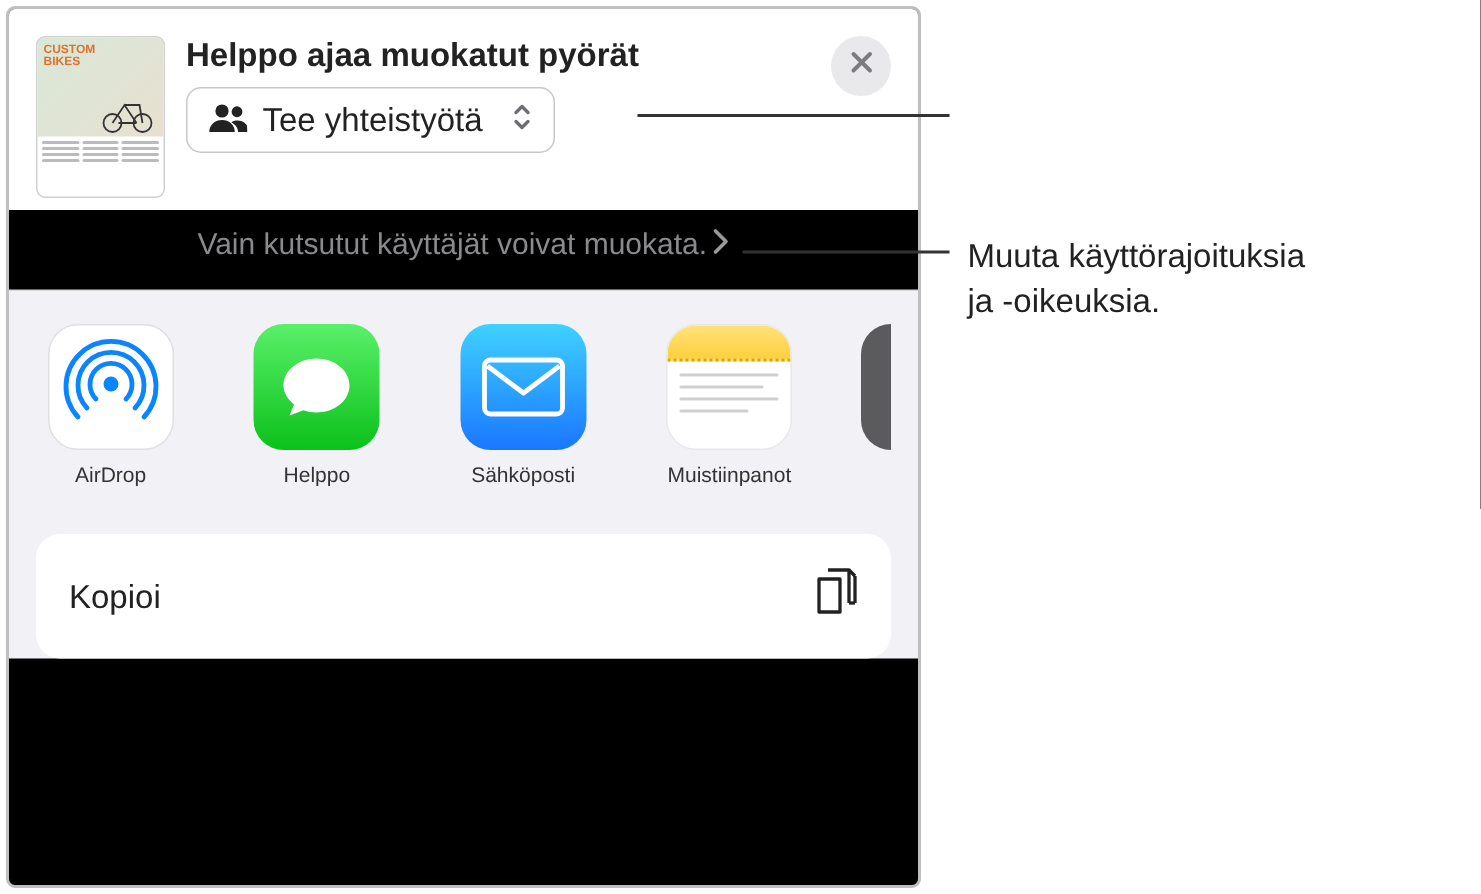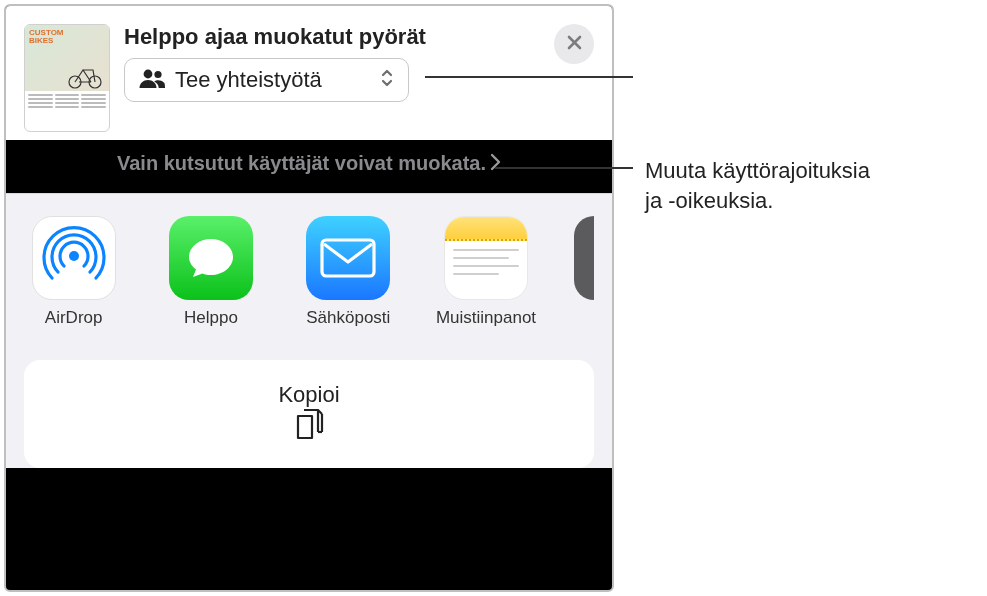--- a/index.html
+++ b/index.html
@@ -80,39 +80,38 @@
       cursor:pointer;
     }
     .close-btn svg { width:17px; height:17px; }
     .collab-dropdown {
       display: inline-flex;
       align-items: center;
       gap: 10px;
       border: 1px solid #c8c8c8;
       border-radius: 10px;
       padding: 8px 14px;
-      width: 285px;
+      width: 246px;
       background:#fff;
       cursor:pointer;
     }
     .collab-dropdown .people-icon svg { width:26px; height:20px; }
     .collab-label {
       font-size: 22px;
       color: #222;
       flex:1;
     }
     .chevrons svg { width:14px; height:20px; }
     .permissions-row {
       display:flex;
       align-items:center;
       justify-content:center;
       gap:4px;
       padding: 12px 18px 18px 18px;
       cursor:pointer;
-      font-weight:bold;
     }
     .permissions-text {
       font-size: 20px;
       color: #8a8a8e;
     }
     .permissions-chevron svg { width:11px; height:18px; }
     .divider { height:1px; background:#d8d8d8; }
     .apps-area {
       background:#f2f2f6;
       padding: 22px 18px 8px 18px;
@@ -132,21 +131,21 @@
     }
     .app-icon {
       width: 84px;
       height: 84px;
       border-radius: 20px;
       display:flex;
       align-items:center;
       justify-content:center;
     }
     .app-label {
-      font-size: 17px;
+      font-size: 14px;
       color:#333;
       text-align:center;
       white-space:nowrap;
     }
     .airdrop-bg { background:#fff; border:1px solid #e0e0e0; }
     .messages-bg { background: linear-gradient(180deg,#5af06a,#0bc11a); }
     .mail-bg { background: linear-gradient(180deg,#3fd1ff,#1a77ff); }
     .notes-bg { background:#fff; border:1px solid #e8e8e8; overflow:hidden; display:block; }
     .notes-top { height:24px; background:linear-gradient(180deg,#ffe27a,#ffcf3d); border-bottom:2px dotted #d6a700; }
     .notes-body { padding:8px; display:flex; flex-direction:column; gap:6px; }
@@ -172,21 +171,20 @@
       gap:20px;
     }
     .action-card {
       background:#fff;
       border-radius:16px;
       padding: 22px 22px;
       display:flex;
       align-items:center;
       justify-content:space-between;
       cursor:pointer;
-      flex-direction:column;
     }
     .action-label {
       font-size: 22px;
       color:#222;
     }
     .action-icon svg { width:30px; height:34px; }
 
     
     .callout {
       position:absolute;

